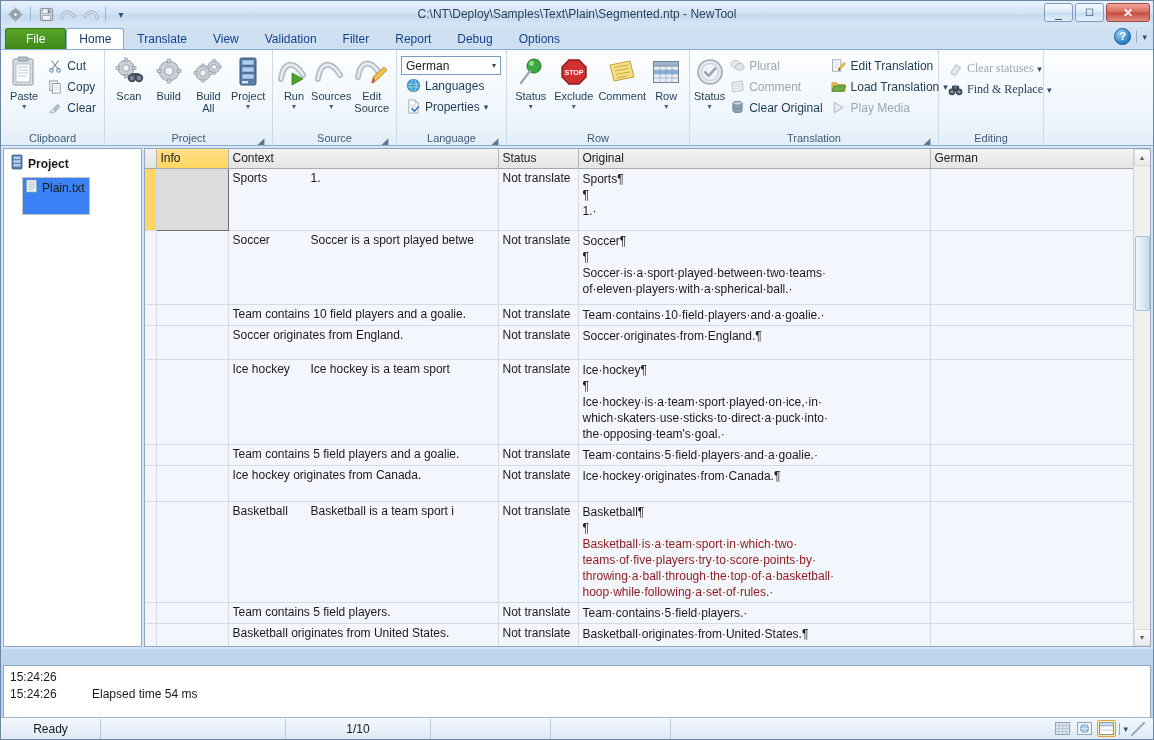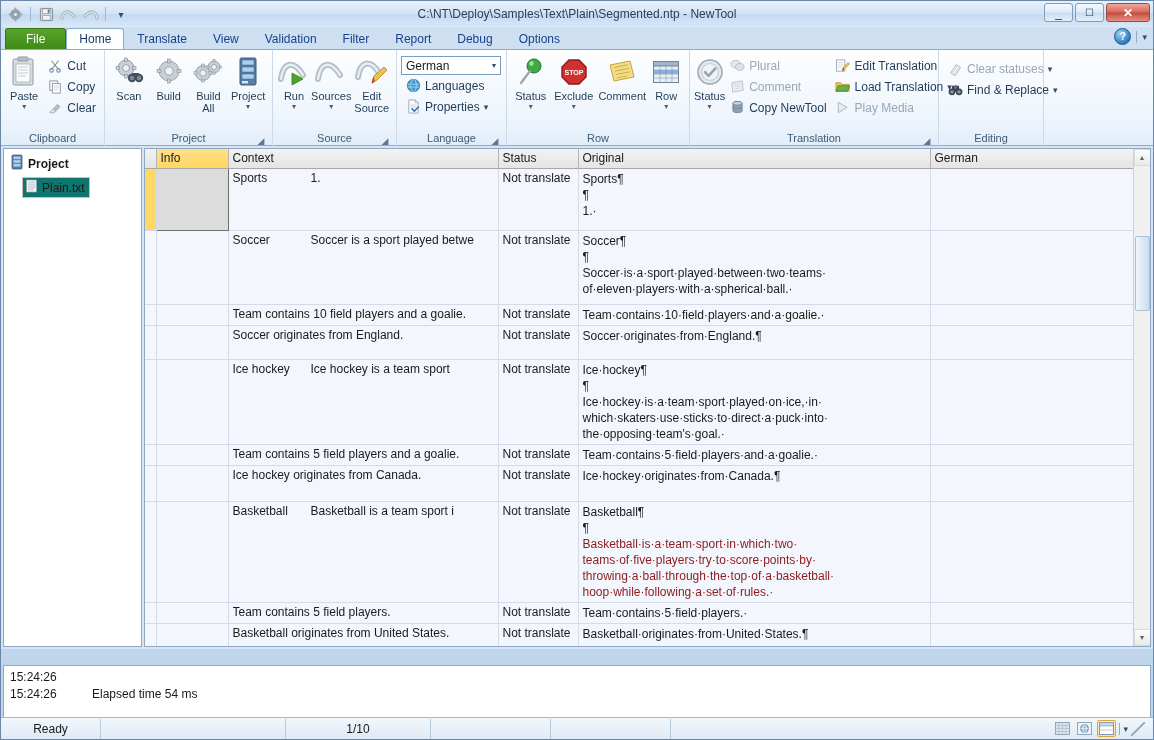--- a/index.html
+++ b/index.html
@@ -188,22 +188,22 @@
   .tree-root {
     display: flex; align-items: center; gap: 4px;
     font-size: 12px; font-weight: bold; color: #1a1a1a;
     padding: 1px 2px;
   }
   .tree-child {
     display: flex; align-items: center; gap: 4px;
     margin-left: 14px; margin-top: 3px;
     font-size: 12px; color: #1a1a1a;
     border: 1px solid #c3c3c3;
-    background: #0f766e;
-    padding: 1px 4px 1px 2px;
+    background: #3b82f6;
+    padding: 1px 4px 18px 2px;
     width: fit-content;
   }
 
   .gridwrap {
     flex: 1;
     margin-left: 2px;
     background: #404040;
     border: 1px solid #8fa9c4;
     display: flex;
     overflow: hidden;
@@ -748,21 +748,21 @@
             <span class="ico">
               <svg width="15" height="15" viewBox="0 0 16 16">
                   <g fill="#8fa3b6" stroke="#5f7488" stroke-width="0.7">
                     <ellipse cx="8" cy="3.5" rx="5" ry="2"></ellipse>
                     <path d="M3 3.5 V11.5 A5 2 0 0 0 13 11.5 V3.5"></path>
                   </g>
                   <ellipse cx="8" cy="3.5" rx="5" ry="2" fill="#c3d2df" stroke="#5f7488" stroke-width="0.7"></ellipse>
                   <path d="M3 7.2 A5 2 0 0 0 13 7.2" fill="none" stroke="#5f7488" stroke-width="0.6"></path>
                 </svg>
             </span>
-            <span>Copy NewTool</span>
+            <span>Clear Original</span>
           </div>
         </div>
         <div class="smallcol">
           <div class="smallbtn">
             <span class="ico">
               <svg width="15" height="15" viewBox="0 0 16 16">
                   <rect x="1.5" y="2" width="9" height="12" fill="#fbfcfd" stroke="#8c97a3" stroke-width="0.8"></rect>
                   <g stroke="#c2cbd4" stroke-width="0.7">
                     <line x1="3" y1="5" x2="8.5" y2="5"></line>
                     <line x1="3" y1="7.5" x2="8.5" y2="7.5"></line>
@@ -795,21 +795,21 @@
         </div>
       </div>
       <div class="rgroup-label">
         <span>Translation</span>
         <span class="dialog-launcher">◢</span>
       </div>
     </div>
 
     <div class="rgroup" style="width:105px;">
       <div class="rgroup-body">
-        <div class="smallcol" style="padding-top:5px;">
+        <div class="smallcol" style="padding-top:5px;font-family:Liberation Serif, serif;">
           <div class="smallbtn disabled">
             <span class="ico">
               <svg width="15" height="15" viewBox="0 0 16 16">
                   <path d="M2 11.5 L9.5 4 L13.5 8 L6 15.5 Z" fill="#e4e9ee" stroke="#a5aeb7" stroke-width="0.8" transform="rotate(-12 8 8)"></path>
                 </svg>
             </span>
             <span>Clear statuses</span>
             <span class="dd-caret">▾</span>
           </div>
           <div class="smallbtn">

